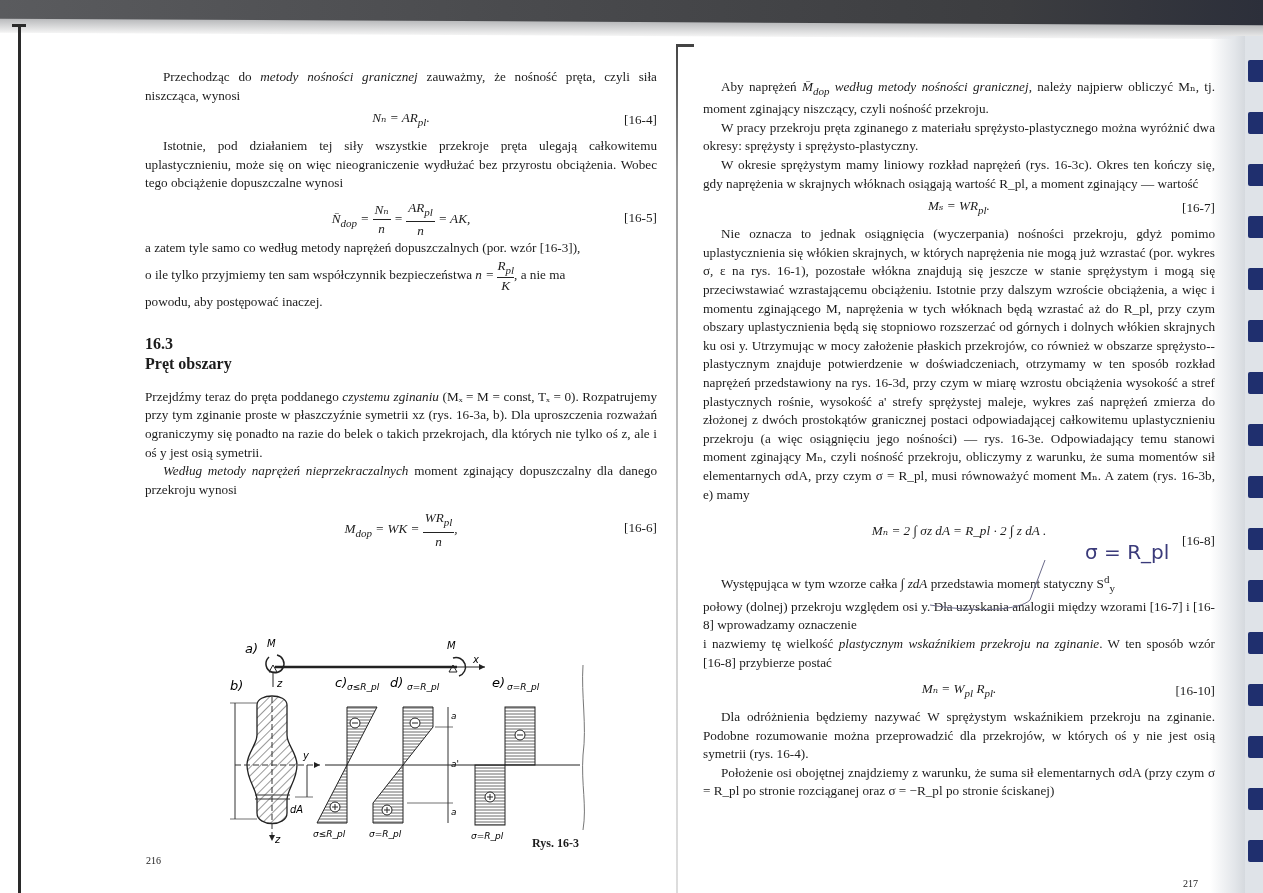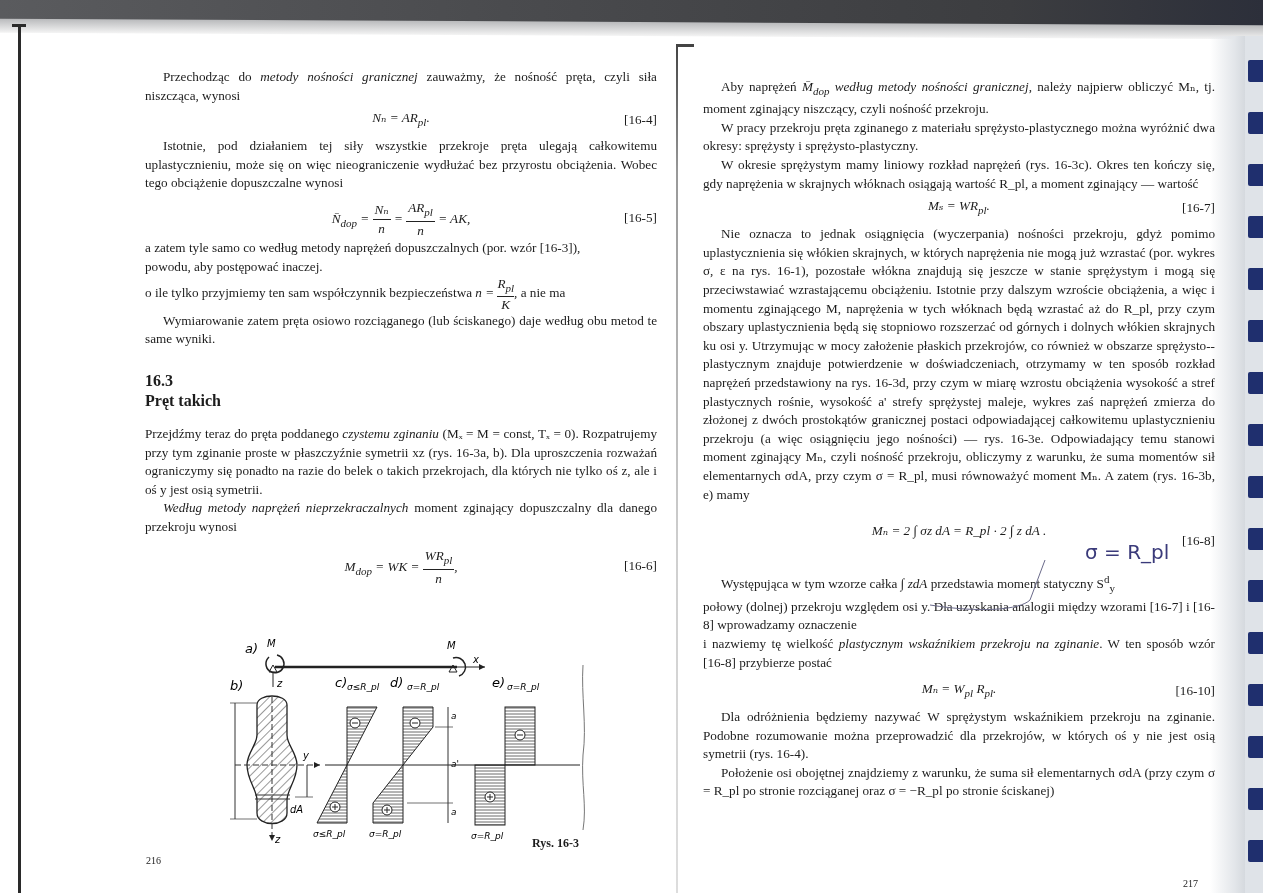--- a/index.html
+++ b/index.html
@@ -82,28 +82,27 @@
   <div class="eq tall" style="margin-top:6px;">
     <div class="eq-body" style="top:0;">
       <span>N̄</span><sub>dop</sub> =
       <span style="display:inline-block;vertical-align:middle;text-align:center;"><span style="display:block;border-bottom:1px solid #222;padding:0 2px;">Nₙ</span><span style="display:block;">n</span></span> =
       <span style="display:inline-block;vertical-align:middle;text-align:center;"><span style="display:block;border-bottom:1px solid #222;padding:0 2px;"><span>AR</span><sub>pl</sub></span><span style="display:block;">n</span></span>
       <span>= AK,</span>
     </div>
     <div class="eq-num">[16-5]</div>
   </div>
   <p style="margin-top:4px;">a zatem tyle samo co według metody naprężeń dopuszczalnych (por. wzór [16-3]),</p>
-  <p>powodu, aby postępować inaczej.</p>
   <p style="line-height:22px;"><span>o ile tylko przyjmiemy ten sam współczynnik bezpieczeństwa</span>
     <i>n =</i>
     <span style="display:inline-block;vertical-align:middle;text-align:center;font-style:italic;line-height:15px;"><span style="display:block;border-bottom:1px solid #222;"><span>R</span><sub>pl</sub></span><span style="display:block;">K</span></span><span>, a nie ma</span></p>
-  <p class="indent">Wymiarowanie zatem pręta osiowo rozciąganego (lub ściskanego) daje według obu metod te same wyniki.</p>
+  <p>powodu, aby postępować inaczej.</p>
 
   <div class="section-num">16.3</div>
-  <div class="section-title">Pręt takich</div>
+  <div class="section-title">Pręt obszary</div>
 
   <p><span>Przejdźmy teraz do pręta poddanego </span><i>czystemu zginaniu</i><span> (Mₓ = M = const, Tₓ = 0). Rozpatrujemy przy tym zginanie proste w płaszczyźnie symetrii xz (rys. 16-3a, b). Dla uproszczenia rozważań ograniczymy się ponadto na razie do belek o takich przekrojach, dla których nie tylko oś z, ale i oś y jest osią symetrii.</span></p>
   <p class="indent"><i>Według metody naprężeń nieprzekraczalnych</i><span> moment zginający dopuszczalny dla danego przekroju wynosi</span></p>
   <div class="eq tall" style="margin-top:10px;">
     <div class="eq-body" style="top:0;">
       <span>M</span><sub>dop</sub>
       <span>= WK =</span>
       <span style="display:inline-block;vertical-align:middle;text-align:center;"><span style="display:block;border-bottom:1px solid #222;padding:0 2px;"><span>WR</span><sub>pl</sub></span><span style="display:block;">n</span></span><span>,</span>
     </div>
     <div class="eq-num">[16-6]</div>

